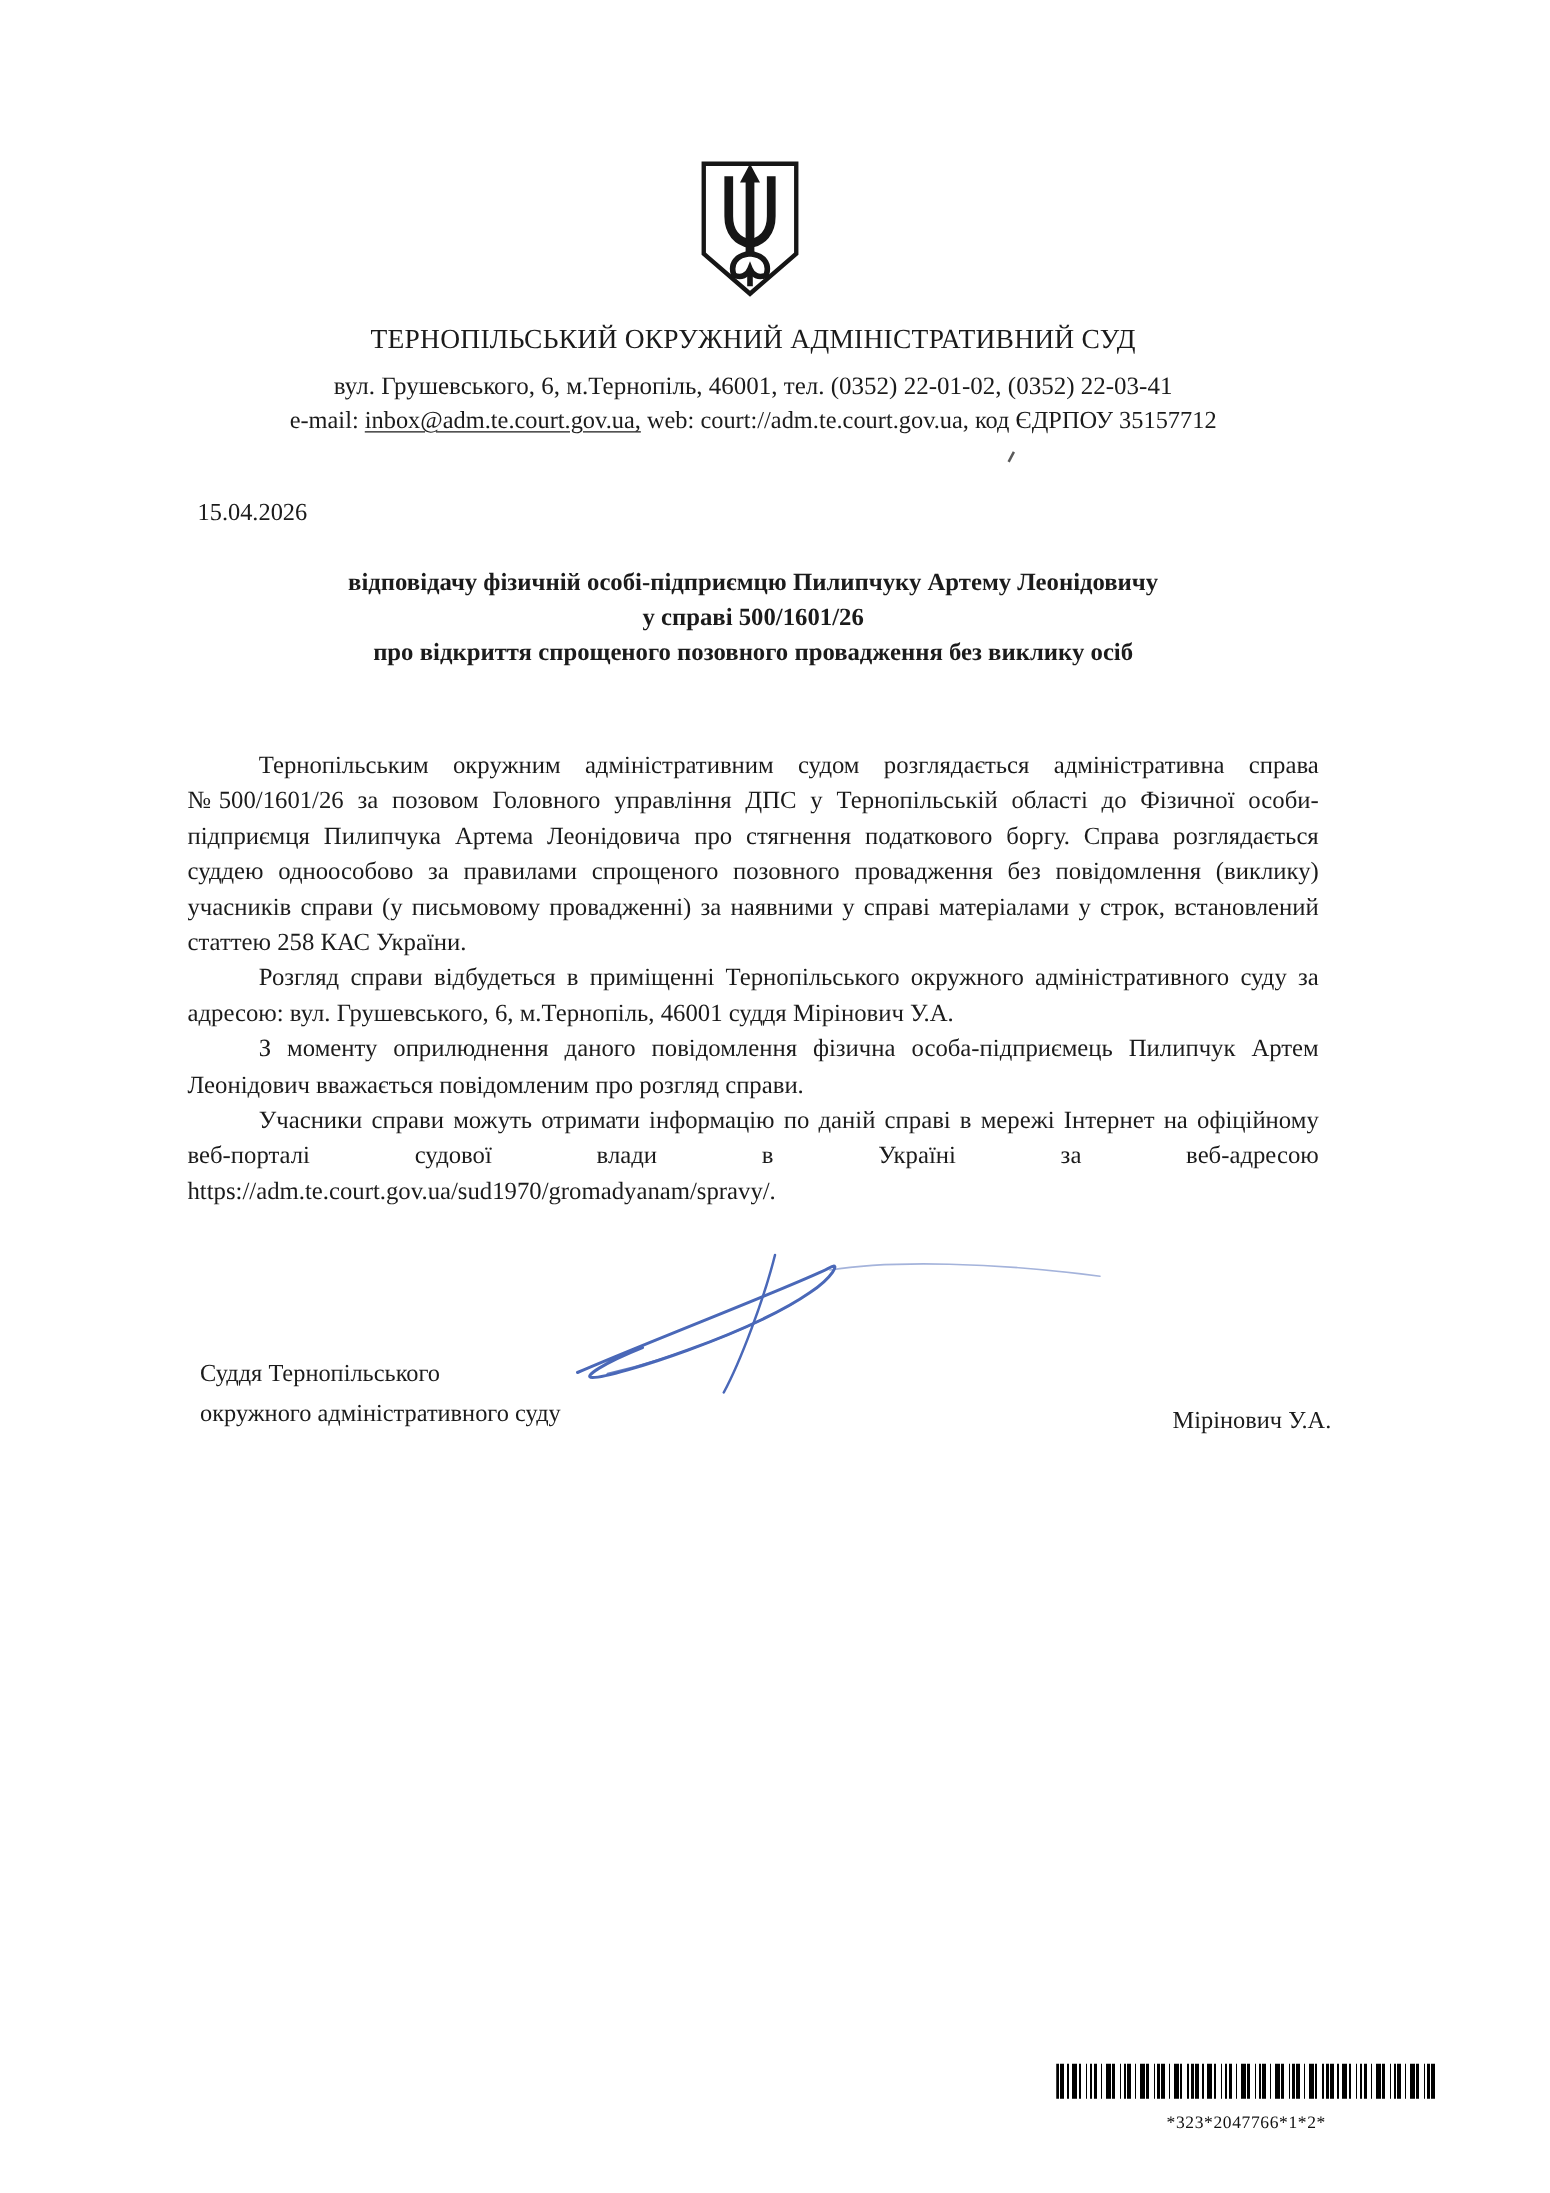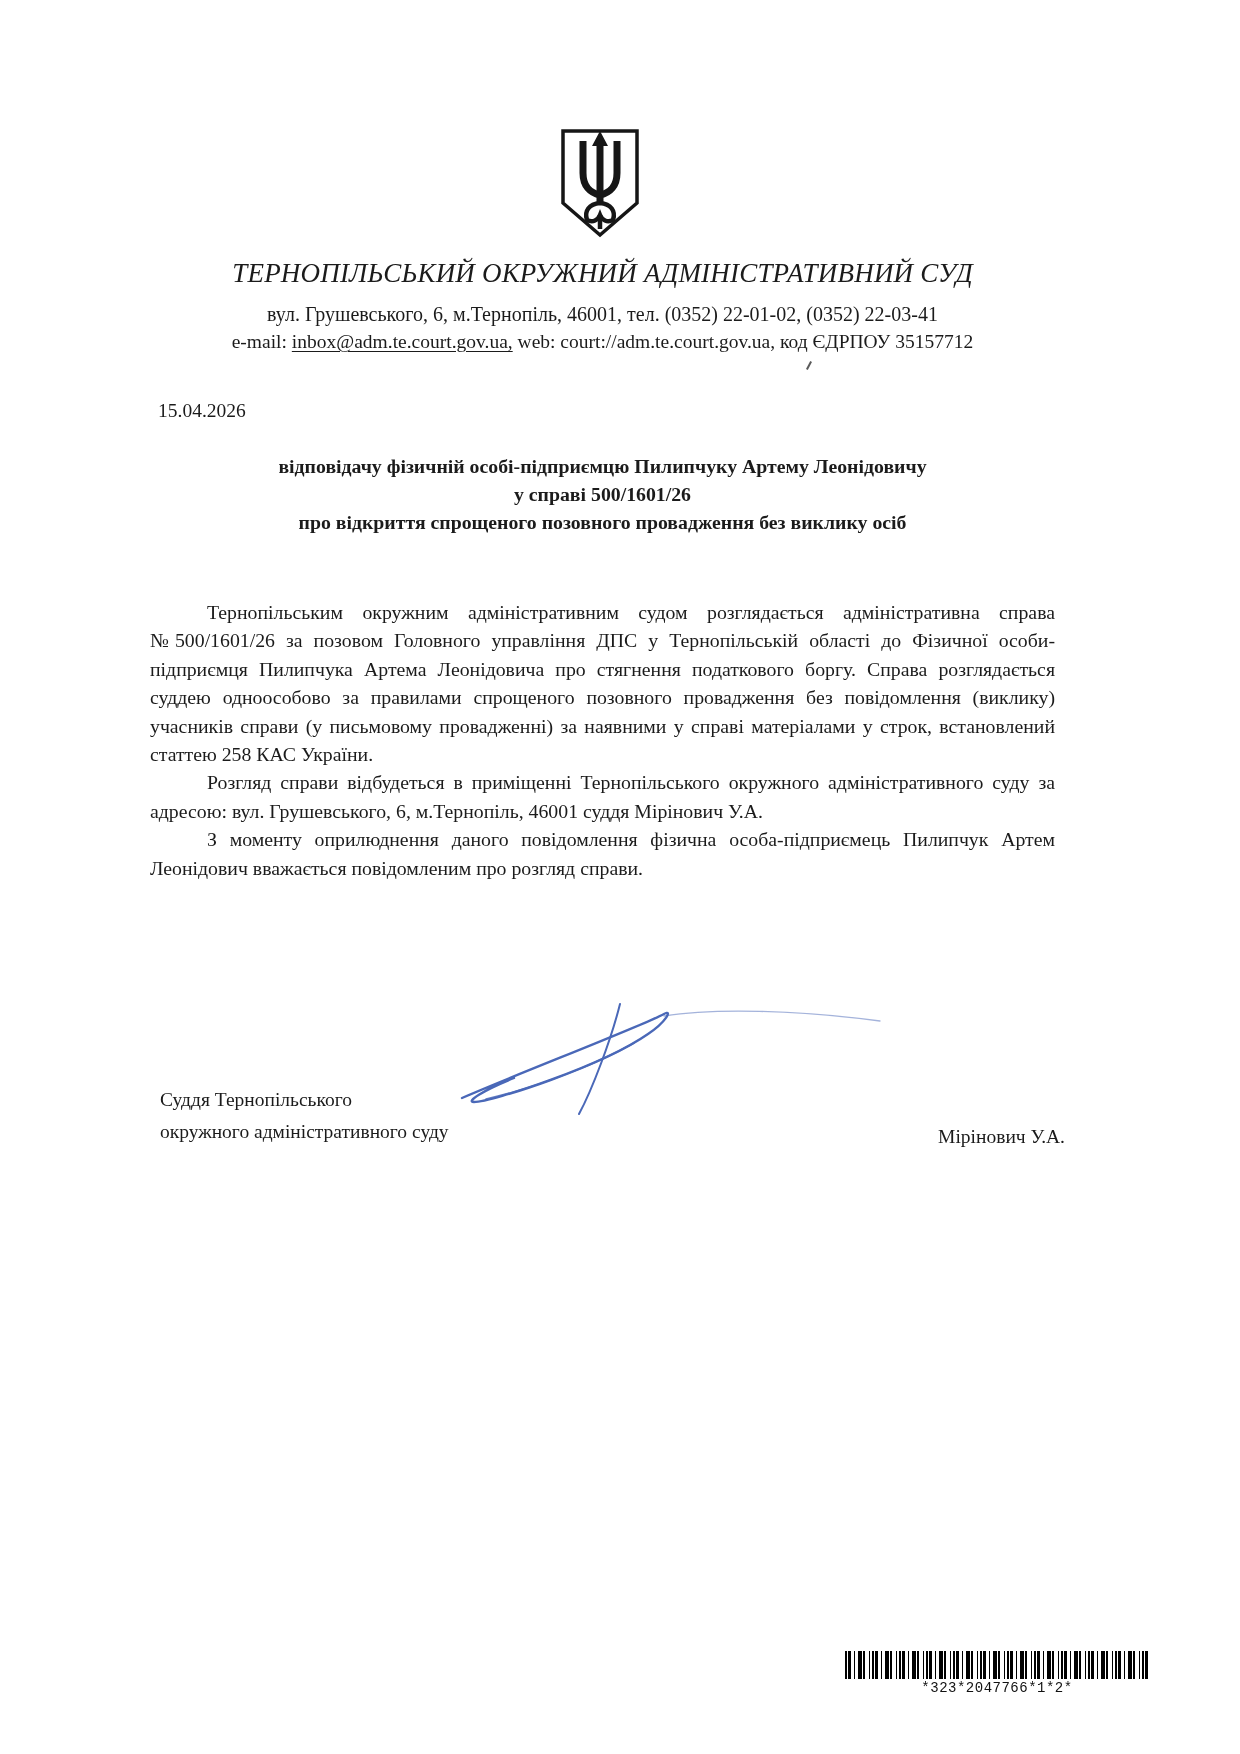--- a/index.html
+++ b/index.html
@@ -20,24 +20,23 @@
   }
 
   .header {
     position: absolute;
     top: 258px;
     left: 150px;
     width: 905px;
     text-align: center;
   }
   .court-name {
-    font-size: 27px;
+    font-size: 22px;
     letter-spacing: 0.2px;
     white-space: nowrap;
-    font-style: italic;
   }
   .address-line {
     font-size: 20px;
     margin-top: 14px;
     white-space: nowrap;
   }
   .contact-line {
     font-size: 19.5px;
     margin-top: 5px;
     white-space: nowrap;
@@ -104,24 +103,24 @@
     height: 28px;
     background: repeating-linear-gradient(90deg,
       #000 0 2px,  #fff 2px 3px,
       #000 3px 6px, #fff 6px 9px,
       #000 9px 10px, #fff 10px 13px,
       #000 13px 17px, #fff 17px 18px,
       #000 18px 20px, #fff 20px 24px,
       #000 24px 25px, #fff 25px 27px);
   }
   .barcode-caption {
-    font-family: Liberation Mono, monospace;
+    font-family: Liberation Serif, serif;
     font-size: 14px;
     letter-spacing: 0.5px;
-    margin-top: 1px;
+    margin-top: 12px;
     color: #111;
   }
 
   .scan-speck {
     position: absolute;
     left: 808px;
     top: 361px;
     width: 2px;
     height: 9px;
     background: #5a5a5a;
@@ -162,20 +161,21 @@
   <div class="title-block">
     <div>відповідачу фізичній особі-підприємцю Пилипчуку Артему Леонідовичу</div>
     <div>у справі 500/1601/26</div>
     <div>про відкриття спрощеного позовного провадження без виклику осіб</div>
   </div>
 
   <div class="body-text">
     <p>Тернопільським окружним адміністративним судом розглядається адміністративна справа №500/1601/26 за позовом Головного управління ДПС у Тернопільській області до Фізичної особи-підприємця Пилипчука Артема Леонідовича про стягнення податкового боргу. Справа розглядається суддею одноособово за правилами спрощеного позовного провадження без повідомлення (виклику) учасників справи (у письмовому провадженні) за наявними у справі матеріалами у строк, встановлений статтею 258 КАС України.</p>
     <p>Розгляд справи відбудеться в приміщенні Тернопільського окружного адміністративного суду за адресою: вул. Грушевського, 6, м.Тернопіль, 46001 суддя Мірінович У.А.</p>
     <p>З моменту оприлюднення даного повідомлення фізична особа-підприємець Пилипчук Артем Леонідович вважається повідомленим про розгляд справи.</p>
+    <p>Учасники справи можуть отримати інформацію по даній справі в мережі Інтернет на офіційному веб-порталі судової влади в Україні за веб-адресою https://adm.te.court.gov.ua/sud1970/gromadyanam/spravy/.</p>
   </div>
 
   <div class="sig-row">
     <div class="sig-left">
       <div>Суддя Тернопільського</div>
       <div>окружного адміністративного суду</div>
     </div>
     <div class="sig-name">Мірінович У.А.</div>
   </div>
 

